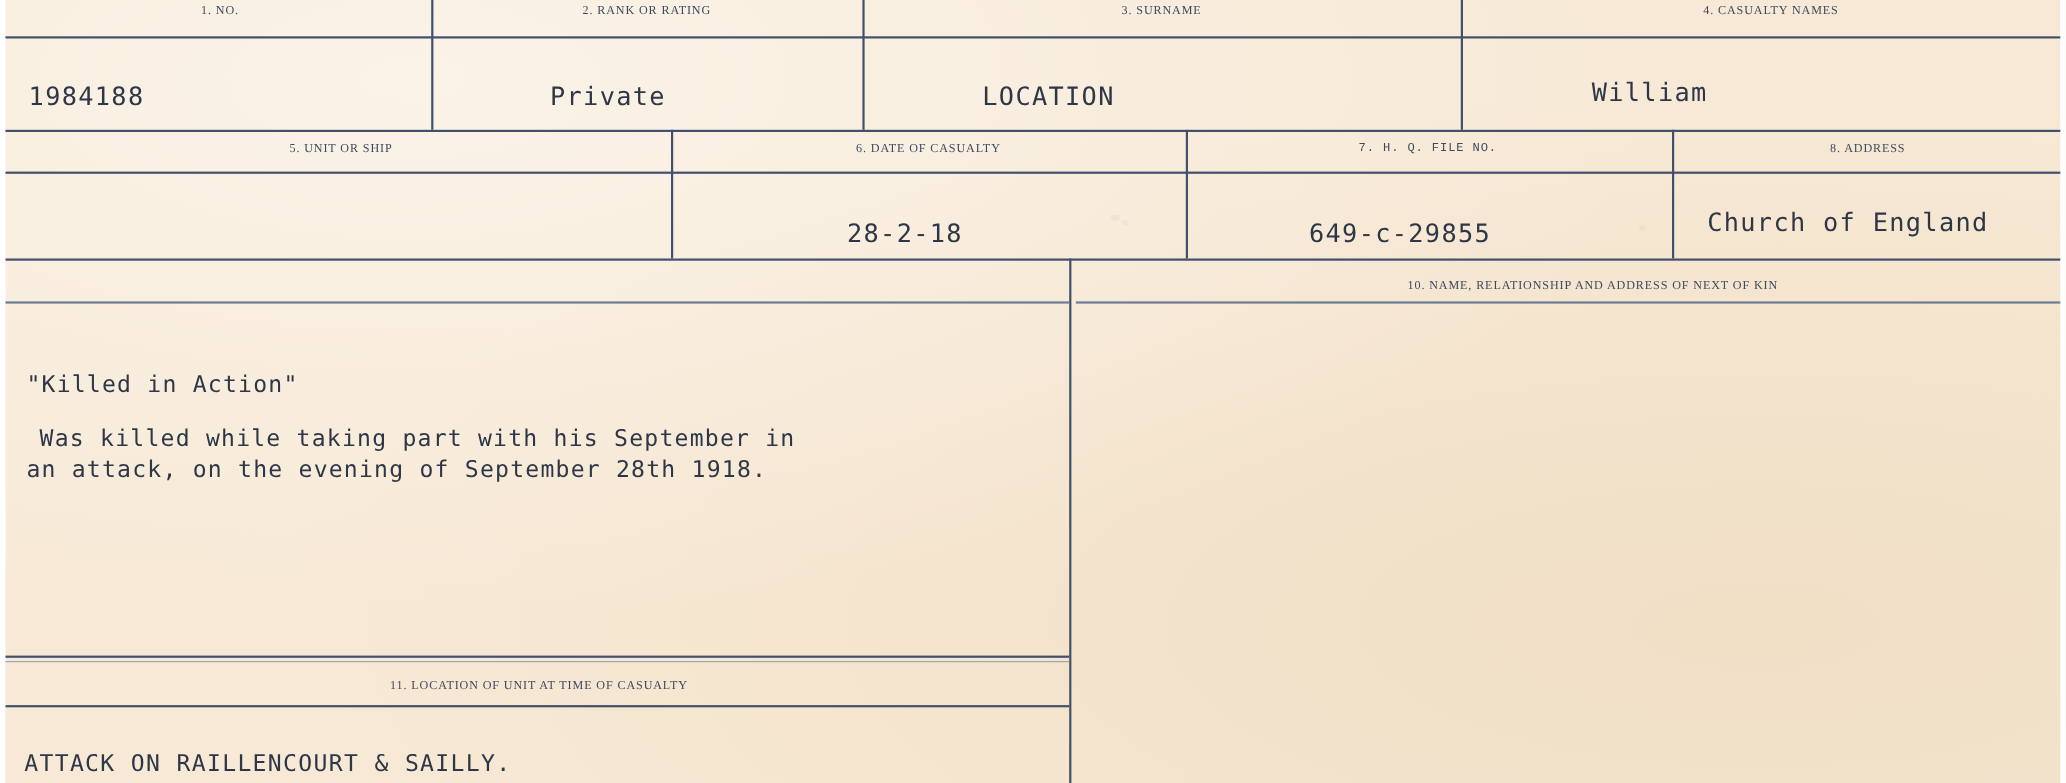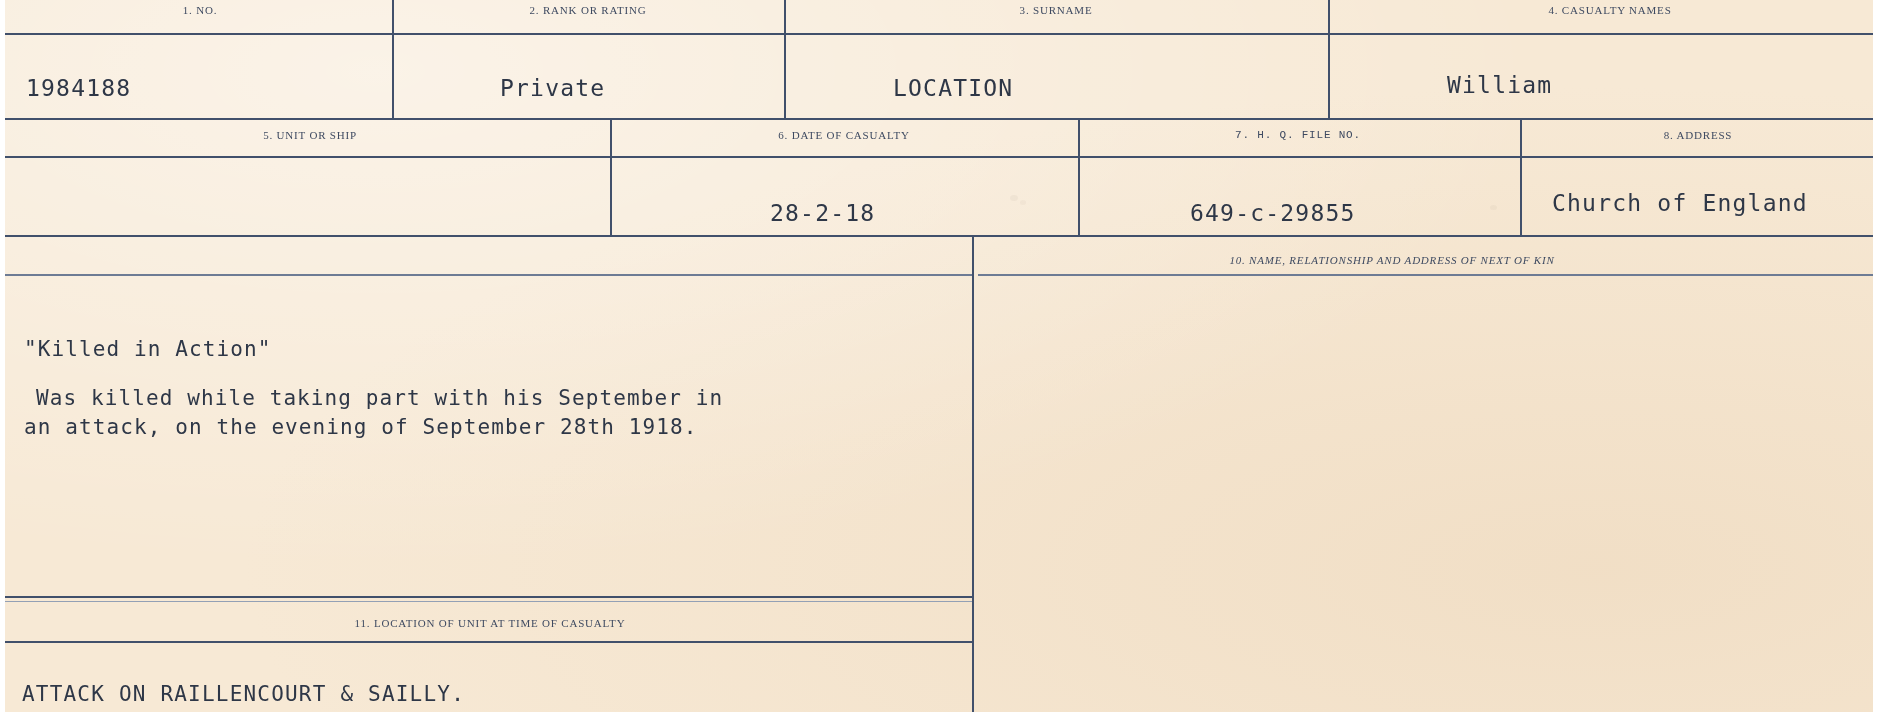--- a/index.html
+++ b/index.html
@@ -144,21 +144,21 @@
   </div>
 
   <div class="val" style="left:770px; top:200px;">28-2-18</div>
   <div class="val" style="left:1190px; top:200px;">649-c-29855</div>
   <div class="val" style="left:1552px; top:180px;margin-top:10px;">Church of England</div>
 
   <div class="rule h" style="left:5px; top:235px; width:1868px;"></div>
 
   <div class="rule v" style="left:972px; top:235px; height:477px;"></div>
 
-  <div class="hdr" style="left:1102px; top:254px; width:580px;font-style:italic;">
+  <div class="hdr" style="left:1158px; top:254px; width:580px;">
     <span>10.</span>
     <span>NAME, RELATIONSHIP AND ADDRESS OF NEXT OF KIN</span>
   </div>
 
   <div class="rule h thin" style="left:5px; top:274px; width:967px;"></div>
   <div class="rule h thin" style="left:978px; top:274px; width:895px;"></div>
 
   <div class="body-text" style="left:24px; top:334px;">"Killed in Action"</div>
   <div class="body-text" style="left:36px; top:383px;">Was killed while taking part with his September in</div>
   <div class="body-text" style="left:24px; top:412px;">an attack, on the evening of September 28th 1918.</div>

